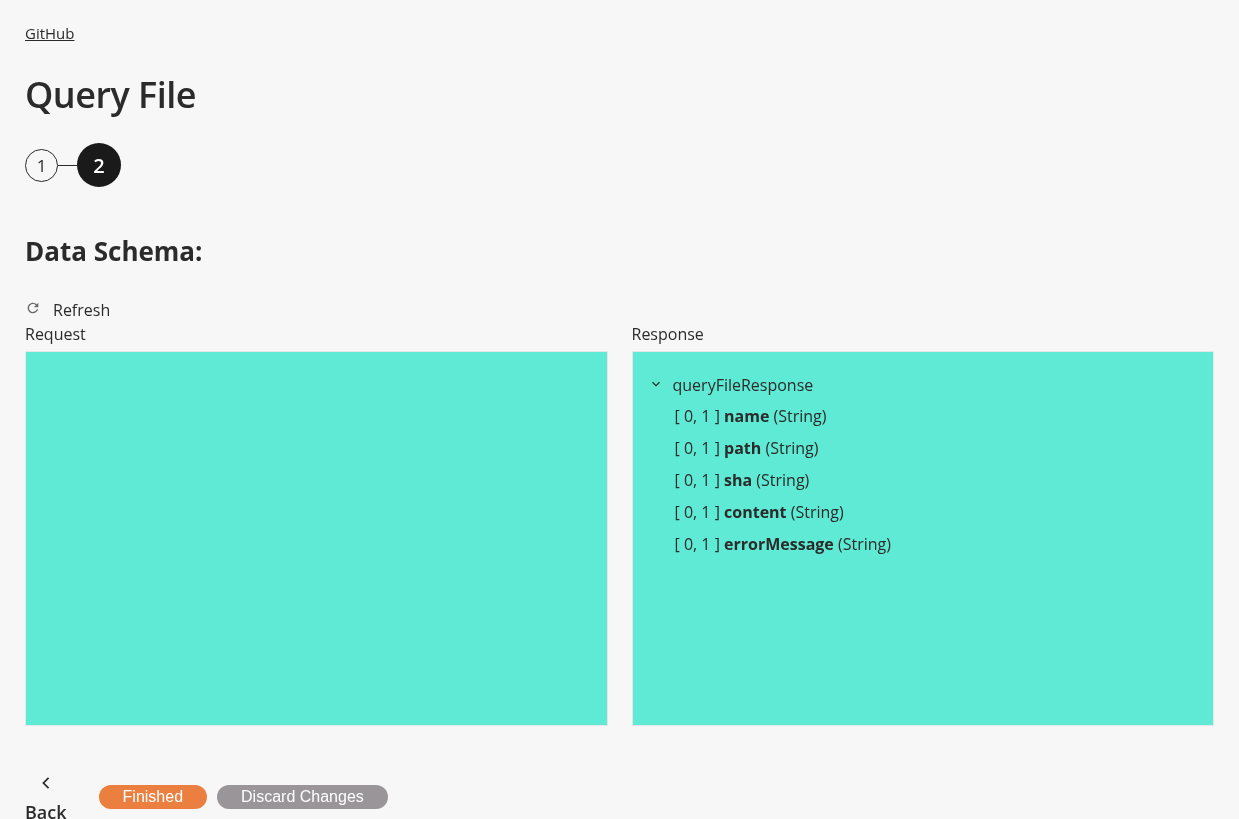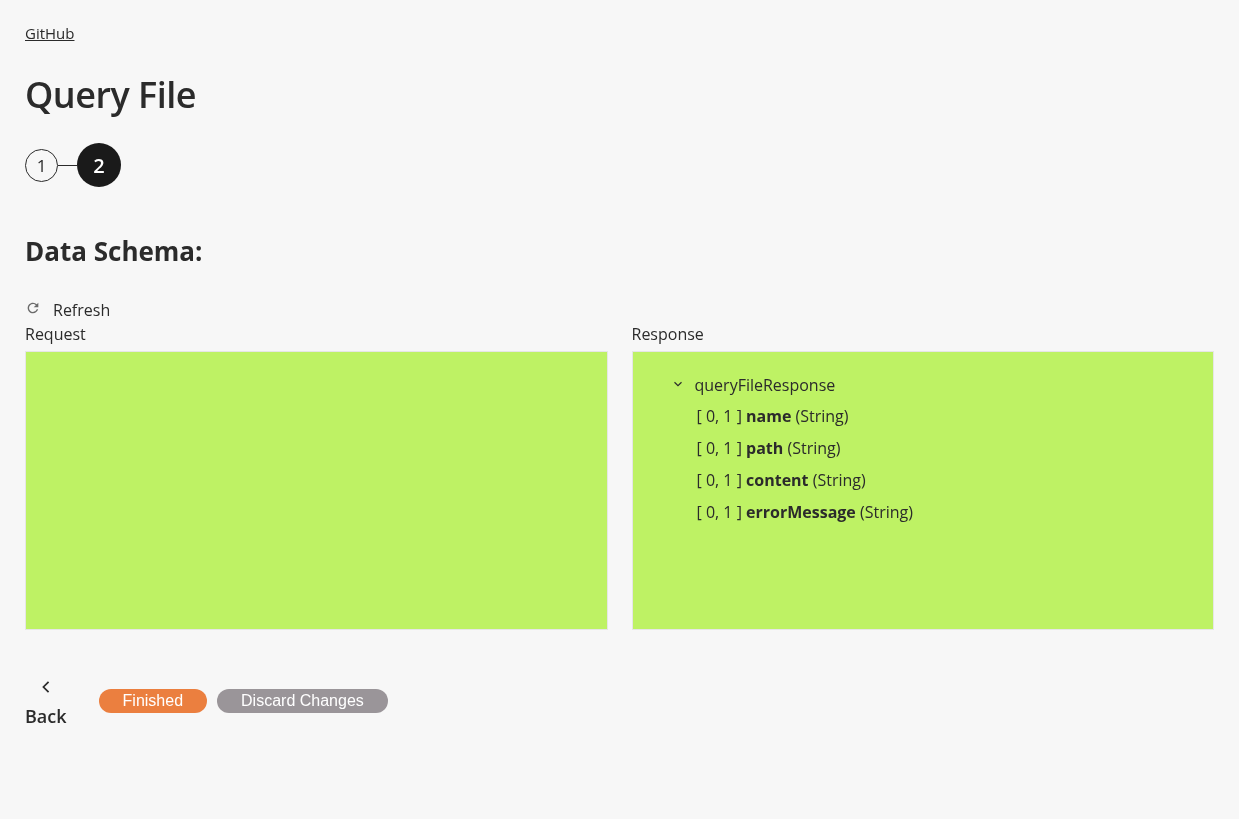--- a/index.html
+++ b/index.html
@@ -94,24 +94,24 @@
       display: flex;
       flex-direction: column;
     }
     .panel-label {
       font-size: 16px;
       color: #2b2b2b;
       margin-bottom: 6px;
       margin-top: -2px;
     }
     .panel-box {
-      background: #bef264;
+      background: #5eead4;
       border: 1px solid #e6e6e6;
-      height: 279px;
-      padding: 18px 38px;
+      height: 375px;
+      padding: 18px 16px;
       overflow: auto;
     }
     .tree-root {
       font-size: 16px;
     }
     .tree-node {
       display: flex;
       align-items: center;
       gap: 10px;
       padding: 4px 0;
@@ -224,20 +224,21 @@
           <span>
             <svg class="chevron-icon-svg" viewBox="0 0 24 24">
                 <polyline points="6 9 12 15 18 9"></polyline>
               </svg>
           </span>
           <span class="tree-node-label">queryFileResponse</span>
         </div>
         <ul class="tree-children" id="tree-children">
             <li><span class="field-prefix">[ 0, 1 ] </span><span class="field-name">name</span><span class="field-type"> (String)</span></li>
             <li><span class="field-prefix">[ 0, 1 ] </span><span class="field-name">path</span><span class="field-type"> (String)</span></li>
+            <li><span class="field-prefix">[ 0, 1 ] </span><span class="field-name">sha</span><span class="field-type"> (String)</span></li>
             <li><span class="field-prefix">[ 0, 1 ] </span><span class="field-name">content</span><span class="field-type"> (String)</span></li>
             <li><span class="field-prefix">[ 0, 1 ] </span><span class="field-name">errorMessage</span><span class="field-type"> (String)</span></li>
           </ul>
       </div>
     </div>
   </div>
 </div>
 
 <div class="footer-actions">
   <div class="back-link">

